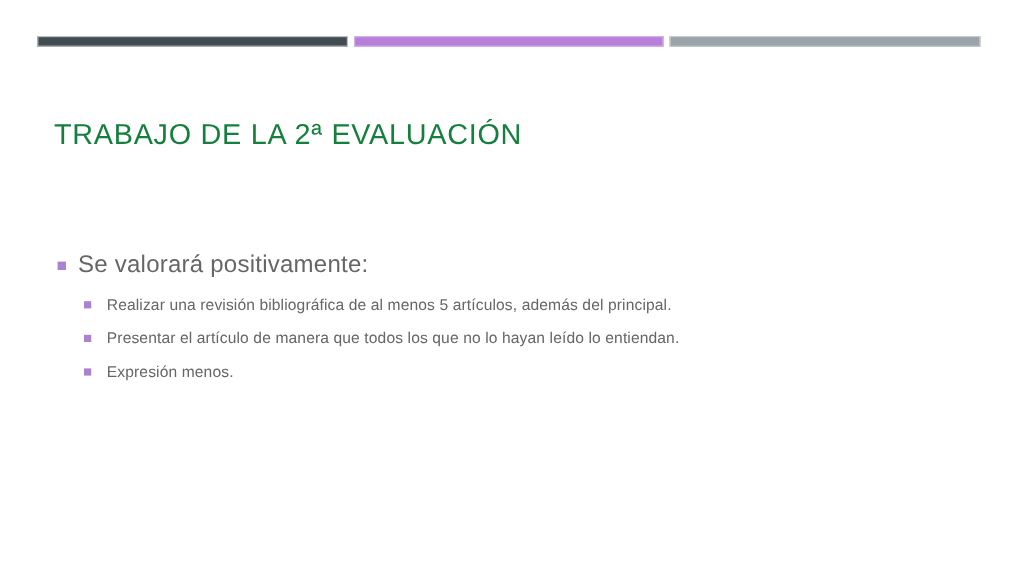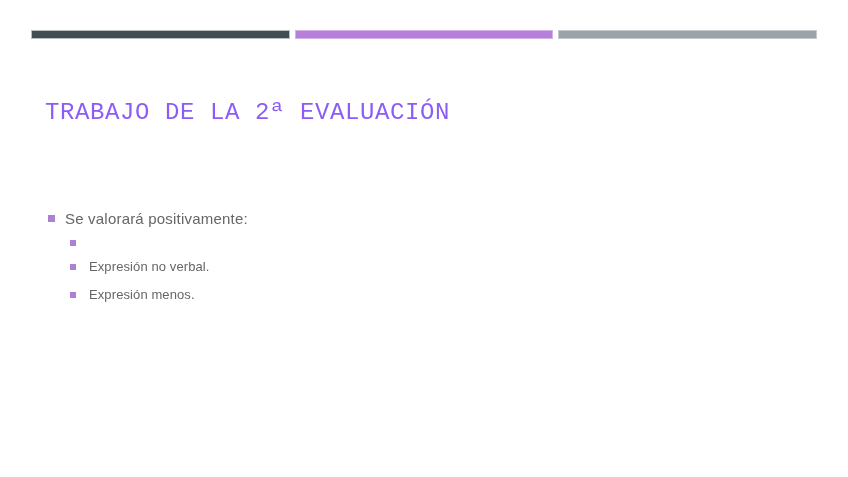--- a/index.html
+++ b/index.html
@@ -24,39 +24,39 @@
     border:1px solid transparent;
   }
   .bar-dark  { background:#424d53; border-color:#b9bec1; }
   .bar-purple{ background:#b77fd9; border-color:#d3b2ea; }
   .bar-gray  { background:#9aa3a9; border-color:#c3c9cc; }
 
   
   .title{
     position:absolute;
     left:45px; top:99px;
-    font-family:Liberation Mono, monospace;
+    font-family:Liberation Sans, sans-serif;
     font-size:24px;
     font-weight:400;
     letter-spacing:0.6px;
-    color:#8b5cf6;
+    color:#15803d;
     white-space:nowrap;
   }
 
   
   .content{
     position:absolute;
     left:48px; top:210px;
     width:760px;
     color:#666666;
   }
   .l1-item{
     display:flex;
     align-items:center;
-    font-size:15px;
+    font-size:20px;
     letter-spacing:0.2px;
     margin-bottom:13px;
   }
   .sq{
     display:inline-block;
     background:#ab82d2;
     flex:0 0 auto;
   }
   .l1-sq{
     width:7px;height:7px;
@@ -93,24 +93,25 @@
 <div class="content">
 
   <div class="l1-item">
     <span class="sq l1-sq"></span>
     <span>Se valorará positivamente:</span>
   </div>
 
   <ul class="l2-list">
     <li class="l2-item">
       <span class="sq l2-sq"></span>
+      <span>Realizar una revisión bibliográfica de al menos 5 artículos, además del principal.</span>
     </li>
     <li class="l2-item">
       <span class="sq l2-sq"></span>
-      <span>Expresión no verbal.</span>
+      <span>Presentar el artículo de manera que todos los que no lo hayan leído lo entiendan.</span>
     </li>
     <li class="l2-item">
       <span class="sq l2-sq"></span>
       <span>Expresión menos.</span>
     </li>
   </ul>
 
 </div>
 
 </body></html>

